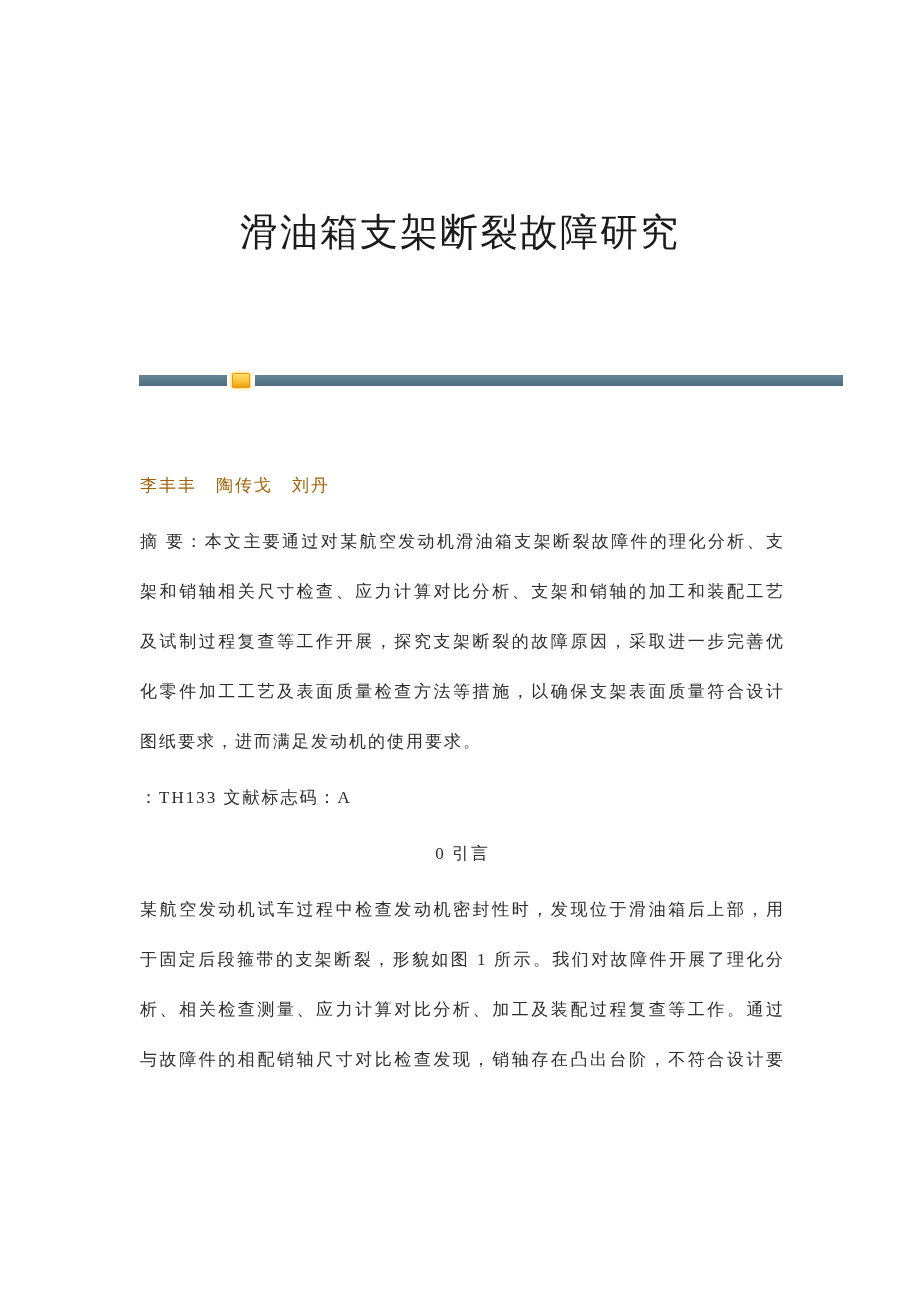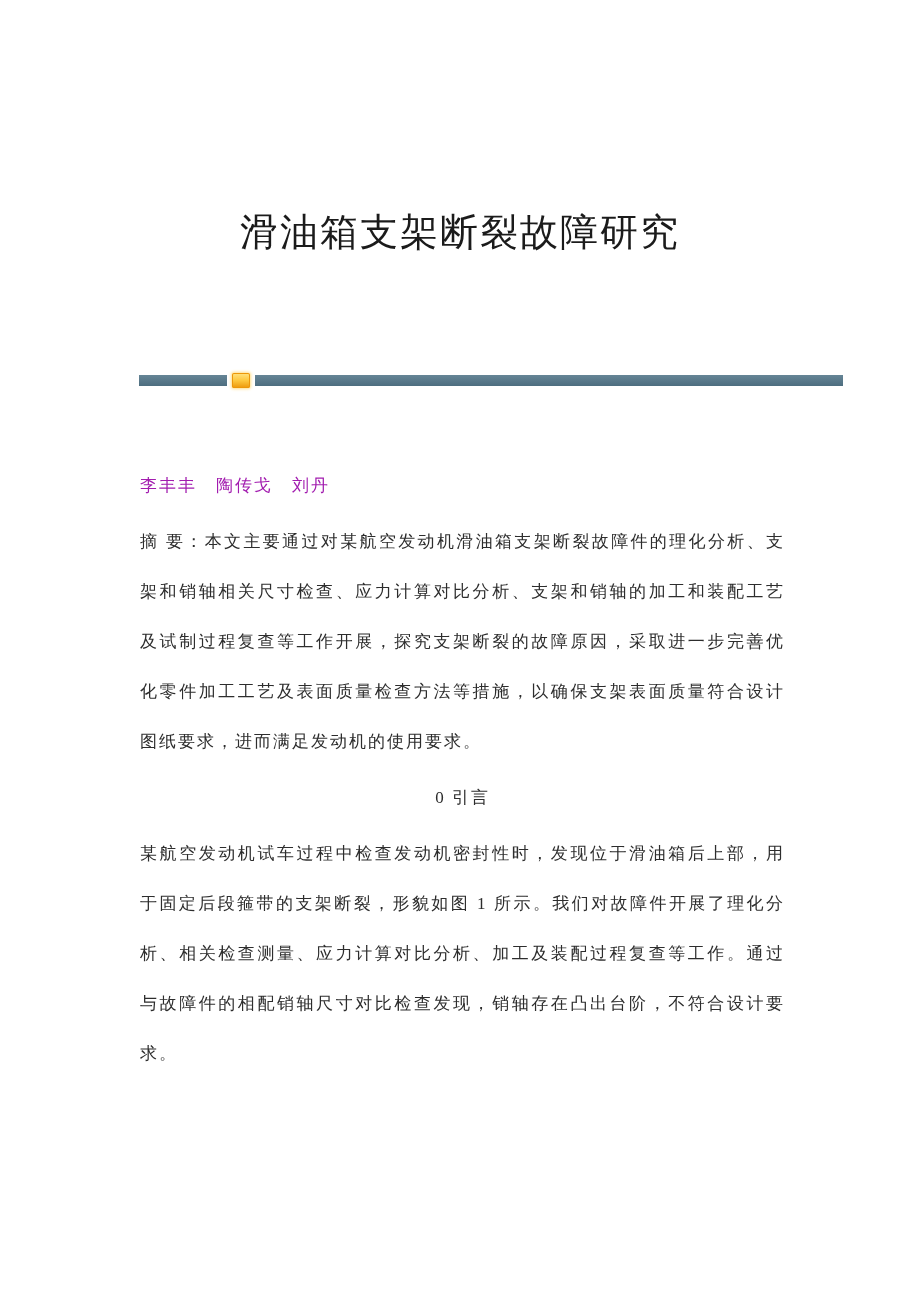--- a/index.html
+++ b/index.html
@@ -52,21 +52,21 @@
                 0 0 3px 1px rgba(255, 205, 70, 0.65);
   }
   .body {
     padding: 0 135px 0 140px;
   }
   .authors {
     margin: 75px 0 0;
     font-size: 17px;
     line-height: 50px;
     letter-spacing: 2px;
-    color: #a21caf;
+    color: #a16207;
   }
   .para {
     margin: 6px 0 0;
     font-size: 17px;
     line-height: 50px;
     letter-spacing: 2px;
     text-align: justify;
     color: #2d2d2d;
   }
   .para.heading {
@@ -86,20 +86,21 @@
     <span class="bar right"></span>
   </div>
 
   <div class="body">
 
     <p class="authors">李丰丰　陶传戈　刘丹</p>
 
     <p class="para">摘 要：本文主要通过对某航空发动机滑油箱支架断裂故障件的理化分析、支架和销轴相关尺寸检查、应力计算对比分析、支架和销轴的加工和装配工艺及试制过程复查等工作开展，探究支架断裂的故障原因，采取进一步完善优化零件加工工艺及表面质量检查方法等措施，以确保支架表面质量符合设计图纸要求，进而满足发动机的使用要求。</p>
 
 
+    <p class="para">：TH133 文献标志码：A</p>
 
     <p class="para heading">0 引言</p>
 
     <p class="para">某航空发动机试车过程中检查发动机密封性时，发现位于滑油箱后上部，用于固定后段箍带的支架断裂，形貌如图 1 所示。我们对故障件开展了理化分析、相关检查测量、应力计算对比分析、加工及装配过程复查等工作。通过与故障件的相配销轴尺寸对比检查发现，销轴存在凸出台阶，不符合设计要求。</p>
 
     <p class="para heading">2 故障件理化分析</p>
 
   </div>
 </div>
 

